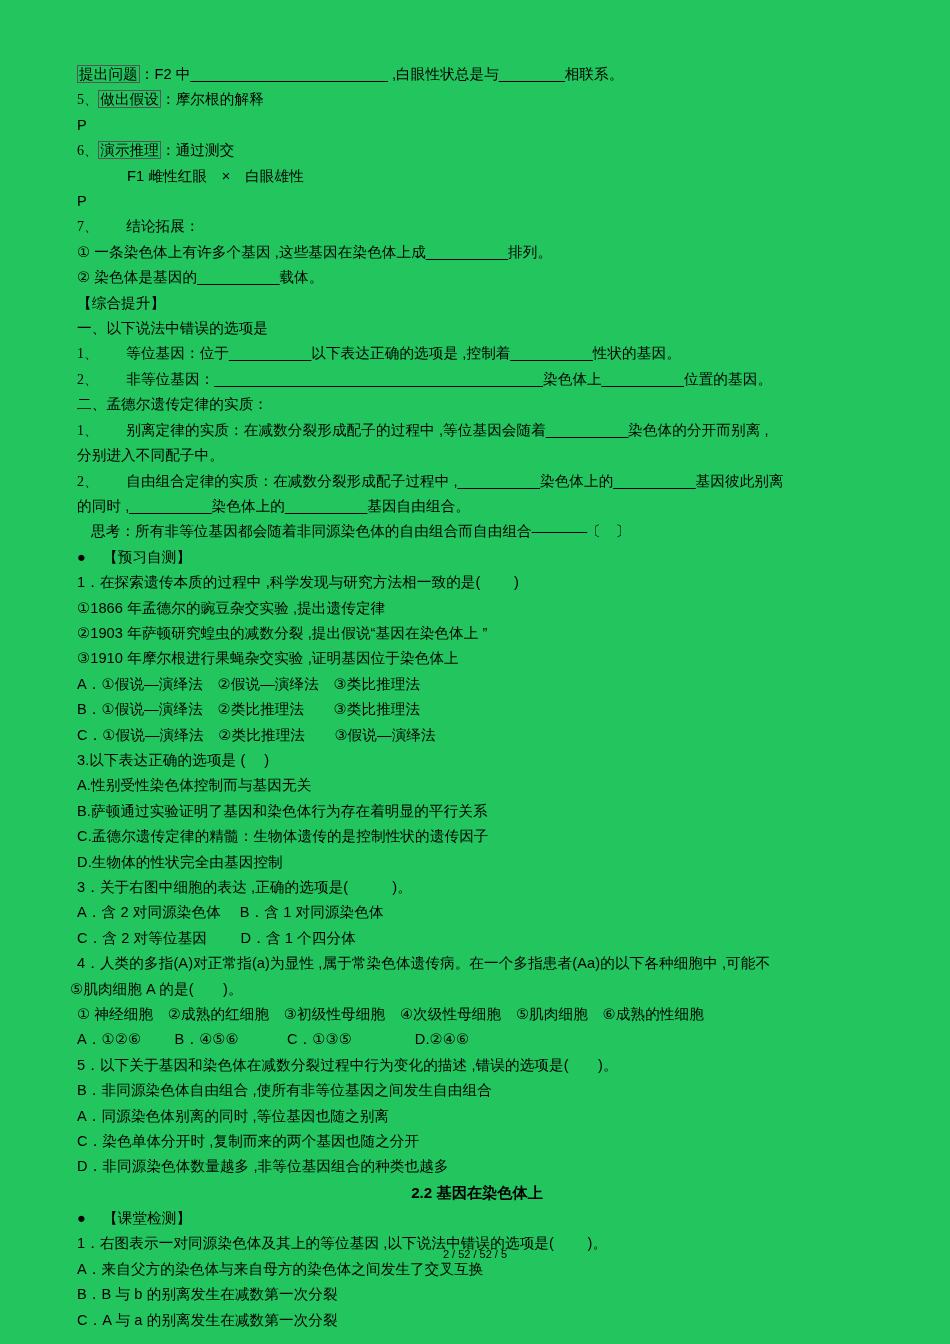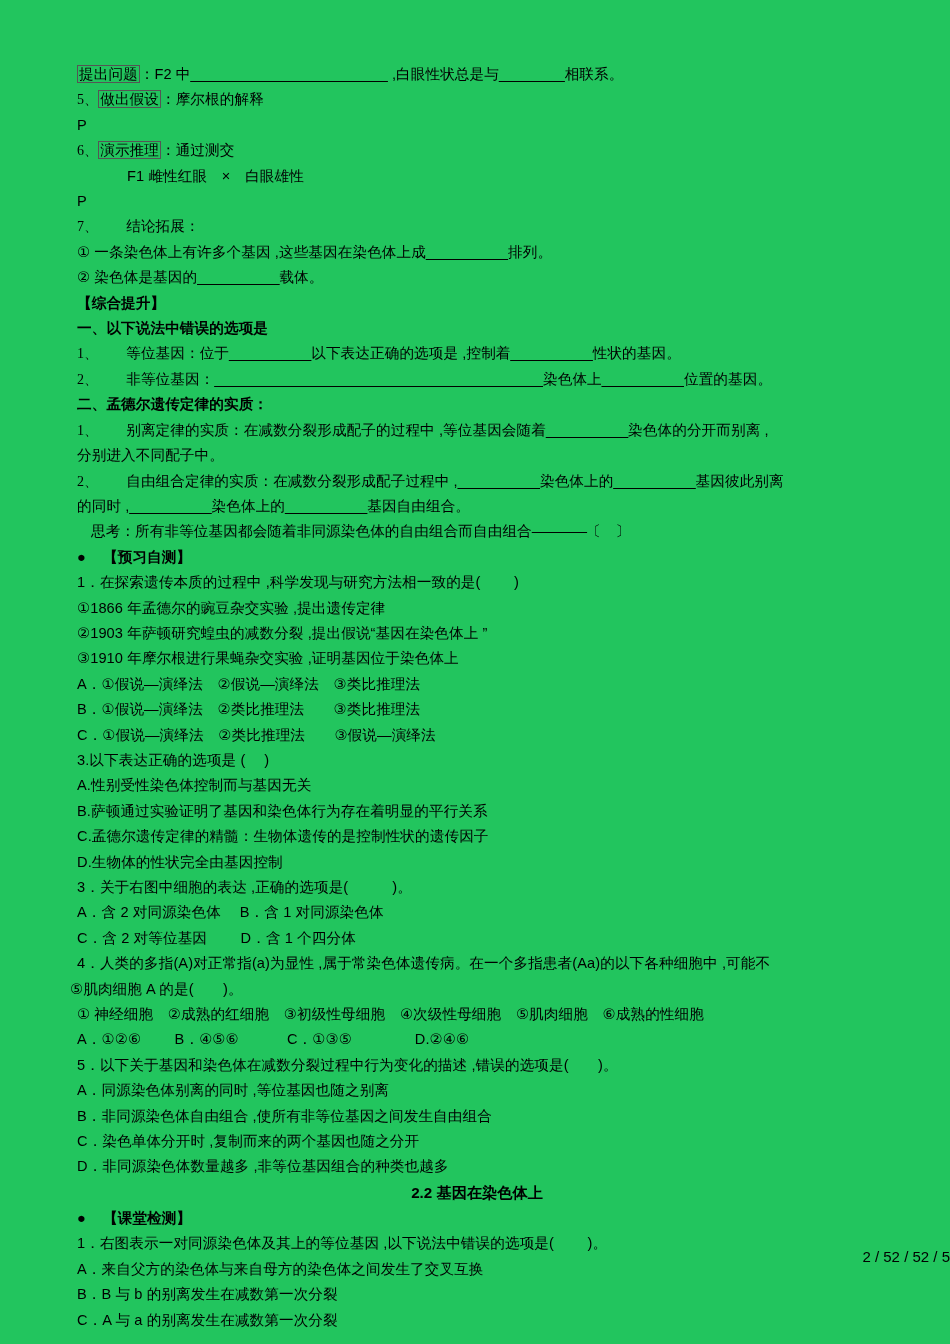--- a/index.html
+++ b/index.html
@@ -27,21 +27,21 @@
     top: 62px;
     width: 800px;
   }
   .ln {
     font-size: 14.6px;
     line-height: 25.4px;
     white-space: pre-wrap;
     letter-spacing: 0.1px;
   }
   .bold {
-    font-weight: bold;
+    font-weight: normal;
   }
   .boxed {
     border: 1px solid #555;
     padding: 0 1px;
   }
   .blank {
     text-decoration: underline;
     text-decoration-thickness: 1px;
     text-underline-offset: 2px;
   }
@@ -62,22 +62,22 @@
   }
   .bullet {
     display: inline-block;
     width: 26px;
   }
   .footer {
     position: absolute;
     left: 0;
     top: 1248px;
     width: 950px;
-    text-align: right;
-    font-size: 15px;
+    text-align: center;
+    font-size: 11px;
     font-family: "Liberation Sans", "DejaVu Sans", sans-serif;
     color: #000;
   }
 </style>
 </head>
 <body>
 
 <div class="page">
   <div class="content">
 
@@ -136,22 +136,22 @@
     <div class="ln">3．关于右图中细胞的表达 ,正确的选项是(　　　)。</div>
     <div class="ln">A．含 2 对同源染色体　 B．含 1 对同源染色体</div>
     <div class="ln">C．含 2 对等位基因　　 D．含 1 个四分体</div>
 
     <div class="ln">4．人类的多指(A)对正常指(a)为显性 ,属于常染色体遗传病。在一个多指患者(Aa)的以下各种细胞中 ,可能不</div>
     <div class="ln" style="margin-left:-7px">⑤肌肉细胞 A 的是(　　)。</div>
     <div class="ln">① 神经细胞　②成熟的红细胞　③初级性母细胞　④次级性母细胞　⑤肌肉细胞　⑥成熟的性细胞</div>
     <div class="ln">A．①②⑥　　 B．④⑤⑥　　　 C．①③⑤　　　　 D.②④⑥</div>
 
     <div class="ln">5．以下关于基因和染色体在减数分裂过程中行为变化的描述 ,错误的选项是(　　)。</div>
+    <div class="ln">B．非同源染色体自由组合 ,使所有非等位基因之间发生自由组合</div>
     <div class="ln">A．同源染色体别离的同时 ,等位基因也随之别离</div>
-    <div class="ln">B．非同源染色体自由组合 ,使所有非等位基因之间发生自由组合</div>
     <div class="ln">C．染色单体分开时 ,复制而来的两个基因也随之分开</div>
     <div class="ln">D．非同源染色体数量越多 ,非等位基因组合的种类也越多</div>
 
     <div class="sec-title">2.2 基因在染色体上</div>
 
     <div class="ln bold"><span class="bullet">●</span><span>【课堂检测】</span></div>
 
     <div class="ln">1．右图表示一对同源染色体及其上的等位基因 ,以下说法中错误的选项是(　　 )。</div>
     <div class="ln">A．来自父方的染色体与来自母方的染色体之间发生了交叉互换</div>
     <div class="ln">B．B 与 b 的别离发生在减数第一次分裂</div>

